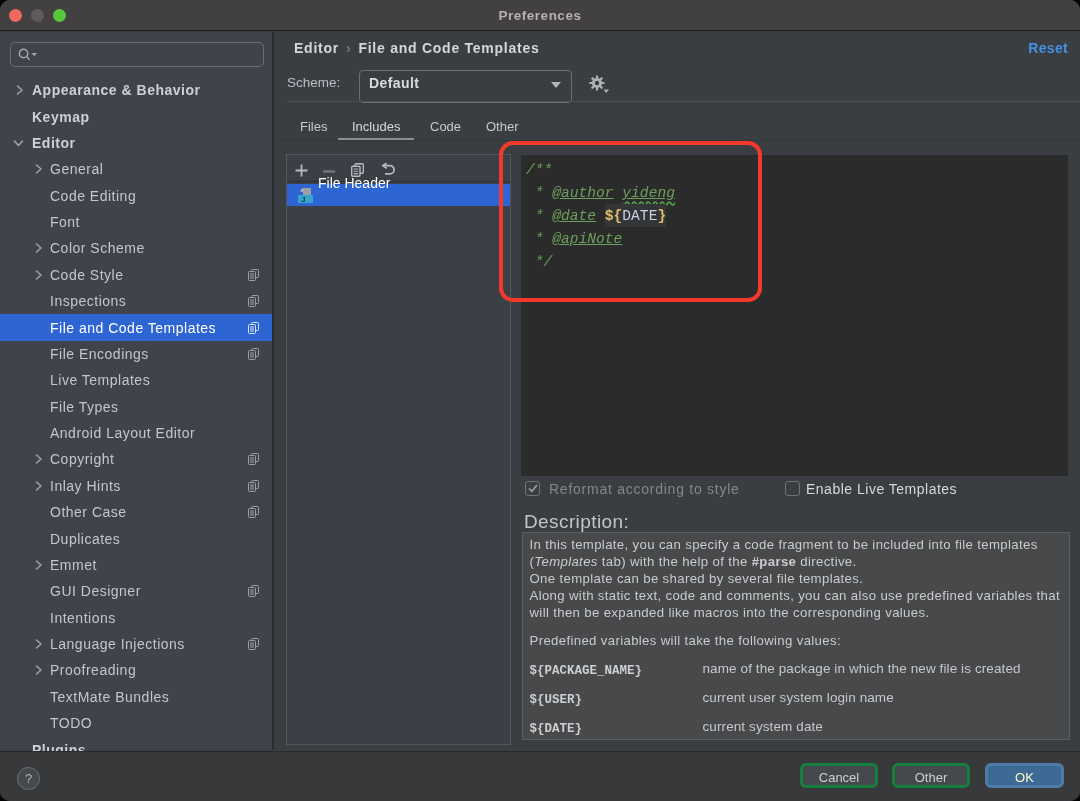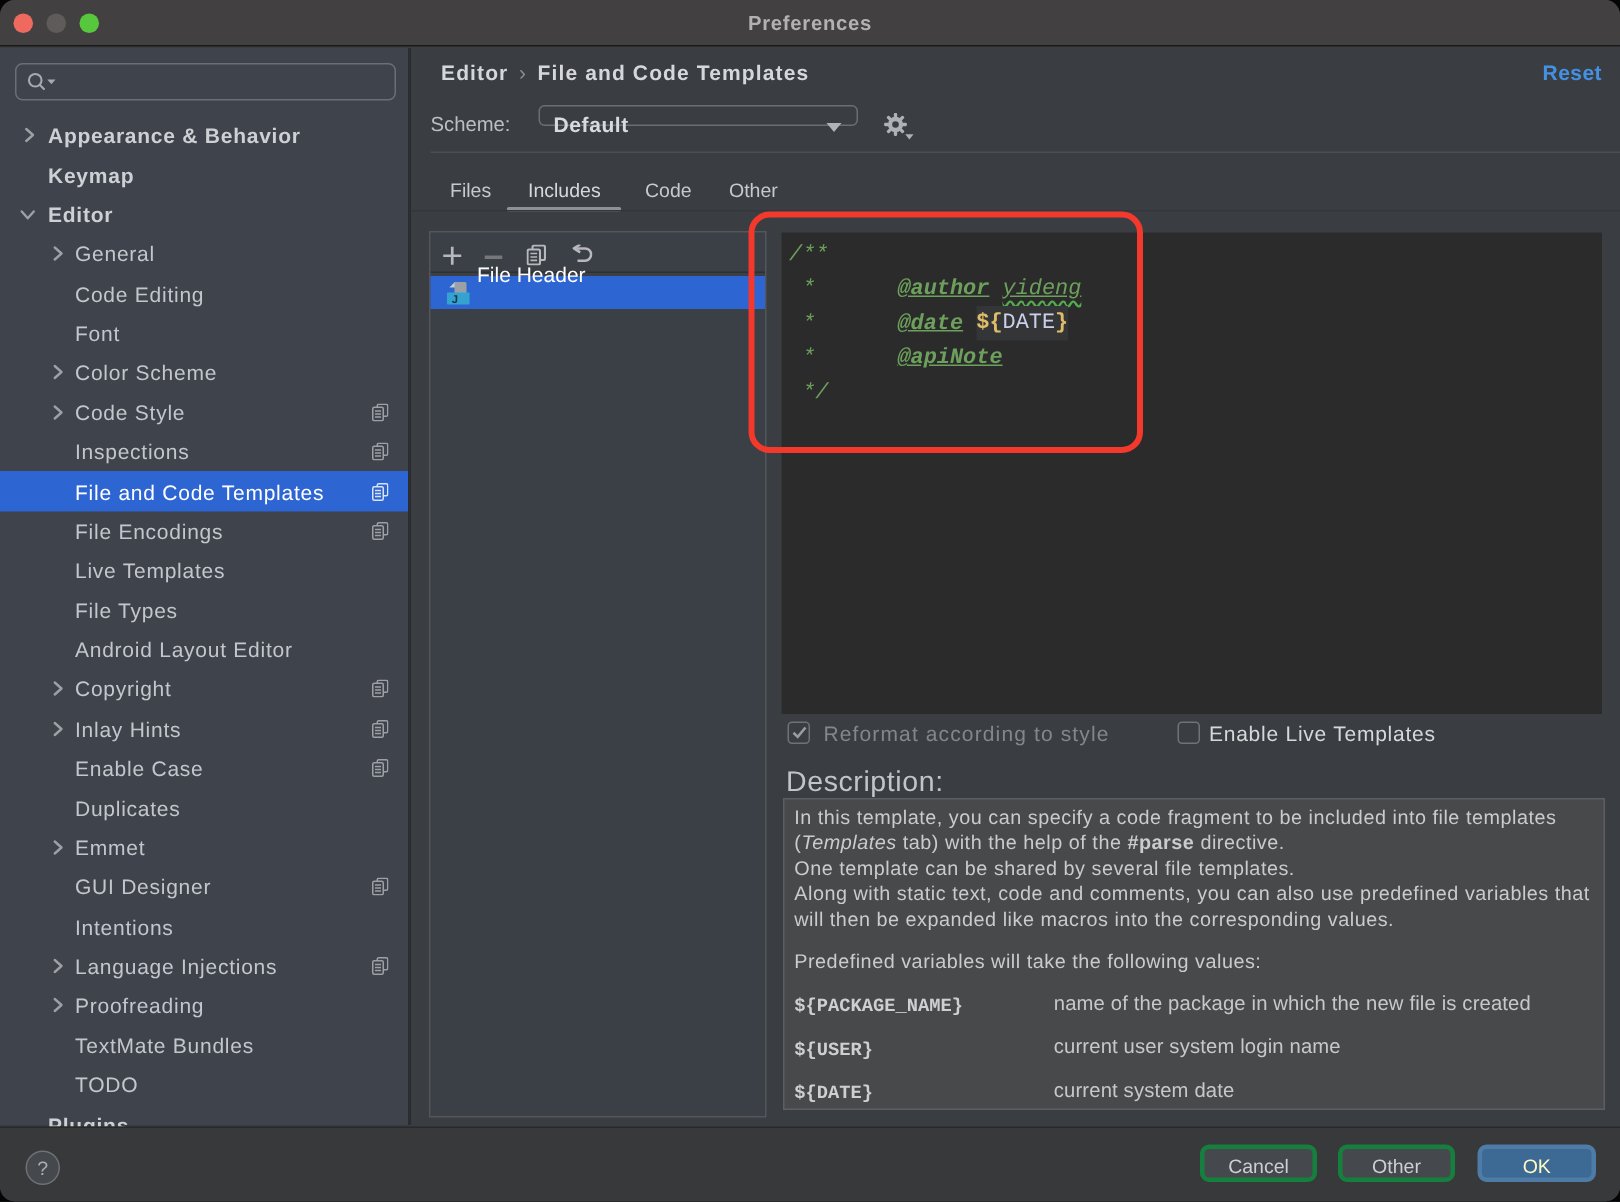--- a/index.html
+++ b/index.html
@@ -24,34 +24,34 @@
   .copyic .front { fill:#3E434C; }
   .copyic .ln { stroke:#9DA0A5; stroke-width:1; fill:none; }
   .row.sel .copyic .pg { stroke:#D9E3F6; }
   .row.sel .copyic .front { fill:#2D65D3; }
   .row.sel .copyic .ln { stroke:#D9E3F6; }
   .rp { position:absolute; left:274px; top:32px; width:806px; height:718px; background:#3A3E43; }
   .crumb { position:absolute; left:20px; top:8px; font-size:14px; letter-spacing:0.75px; font-weight:bold; color:#D5D7DB; }
   .crumb .arr { color:#8A8D91; font-weight:normal; padding:0 7px; }
   .reset { position:absolute; right:12px; top:8px; font-size:14px; letter-spacing:0.3px; font-weight:bold; color:#4490E2; }
   .schemelbl { position:absolute; left:13px; top:43px; font-size:13.5px; color:#BCBEC4; }
-  .combo { position:absolute; left:85px; top:38px; width:213px; height:14px; border:1px solid #6B6E74; border-radius:4px; }
+  .combo { position:absolute; left:85px; top:38px; width:213px; height:33px; border:1px solid #6B6E74; border-radius:4px; }
   .combo .val { position:absolute; left:9px; top:4px; font-size:14px; letter-spacing:0.4px; font-weight:bold; color:#D8DADD; }
   .combo .tri { position:absolute; right:10px; top:11px; width:0; height:0; border-left:5px solid transparent; border-right:5px solid transparent; border-top:6px solid #B0B3B8; }
   .hsep1 { position:absolute; left:13px; top:69px; right:0; height:1px; background:#4C4E50; }
   .tabs { position:absolute; left:0; top:87px; width:806px; height:21px; font-size:13px; color:#C6C9CD; }
   .tab { position:absolute; top:0; }
   .tabline { position:absolute; left:64px; top:106px; width:76px; height:3px; background:#8E9194; border-radius:1px; }
   .tabborder { position:absolute; left:0; top:108px; width:806px; height:1px; background:#33363A; }
   .listpanel { position:absolute; left:12px; top:122px; width:225px; height:591px; background:#3B3F46; border:1px solid #53565B; }
   .lp-toolsep { position:absolute; left:0; top:26px; width:223px; height:1px; background:#2E3134; }
   .lp-sel { position:absolute; left:0; top:29px; width:223px; height:22px; background:#2D65D3; }
   .editor { position:absolute; left:247px; top:123px; width:547px; height:321px; background:#2B2B2B; }
   .code { position:absolute; left:5px; top:3.5px; font-family:"Liberation Mono", monospace; font-size:14.6px; line-height:23.2px; font-style:italic; color:#6CA05C; white-space:pre; }
-  .code .tag { font-weight:bold; text-decoration:underline;margin-left:46px; }
+  .code .tag { font-weight:normal; text-decoration:underline; }
   .code .und { text-decoration:underline; }
   .code .wavy { text-decoration:underline wavy #55A94F; text-underline-offset:4px; }
   .code .brace { font-style:normal; color:#DFBD68; font-weight:bold; }
   .code .var { font-style:normal; color:#CCCFE8; }
   .code .varbg { background:#333536; padding:3.5px 0; }
   .redrect { position:absolute; left:225px; top:109px; width:263px; height:161px; border:4.5px solid #F2392C; border-radius:14px; z-index:5; }
   .cbrow { position:absolute; top:449px; font-size:14px; letter-spacing:0.5px; }
   .cbrow.c1 { letter-spacing:0.75px; }
   .cbox { position:absolute; width:15px; height:15px; border:1.5px solid #6F7276; border-radius:3px; top:0; }
   .desc-lbl { position:absolute; left:250px; top:479px; font-size:19px; letter-spacing:0.4px; color:#C2C4C7; }
@@ -178,21 +178,21 @@
             <path class="ch" d="M3.5 1.5 L8 5.5 L3.5 9.5"></path>
           </svg>
           <span class="txt" style="left:50px">Inlay Hints</span>
           <svg class="copyic" width="11" height="12" viewBox="0 0 11 12">
             <rect class="pg" x="3.5" y="0.5" width="7" height="8" rx="1"></rect>
             <rect class="pg front" x="0.5" y="2.5" width="7" height="9" rx="1"></rect>
             <path class="ln" d="M2 5h4 M2 7h4 M2 9h4"></path>
           </svg>
         </div>
       <div class="row">
-          <span class="txt" style="left:50px">Enable Case</span>
+          <span class="txt" style="left:50px">Other Case</span>
           <svg class="copyic" width="11" height="12" viewBox="0 0 11 12">
             <rect class="pg" x="3.5" y="0.5" width="7" height="8" rx="1"></rect>
             <rect class="pg front" x="0.5" y="2.5" width="7" height="9" rx="1"></rect>
             <path class="ln" d="M2 5h4 M2 7h4 M2 9h4"></path>
           </svg>
         </div>
       <div class="row">
           <span class="txt" style="left:50px">Duplicates</span>
         </div>
       <div class="row">

